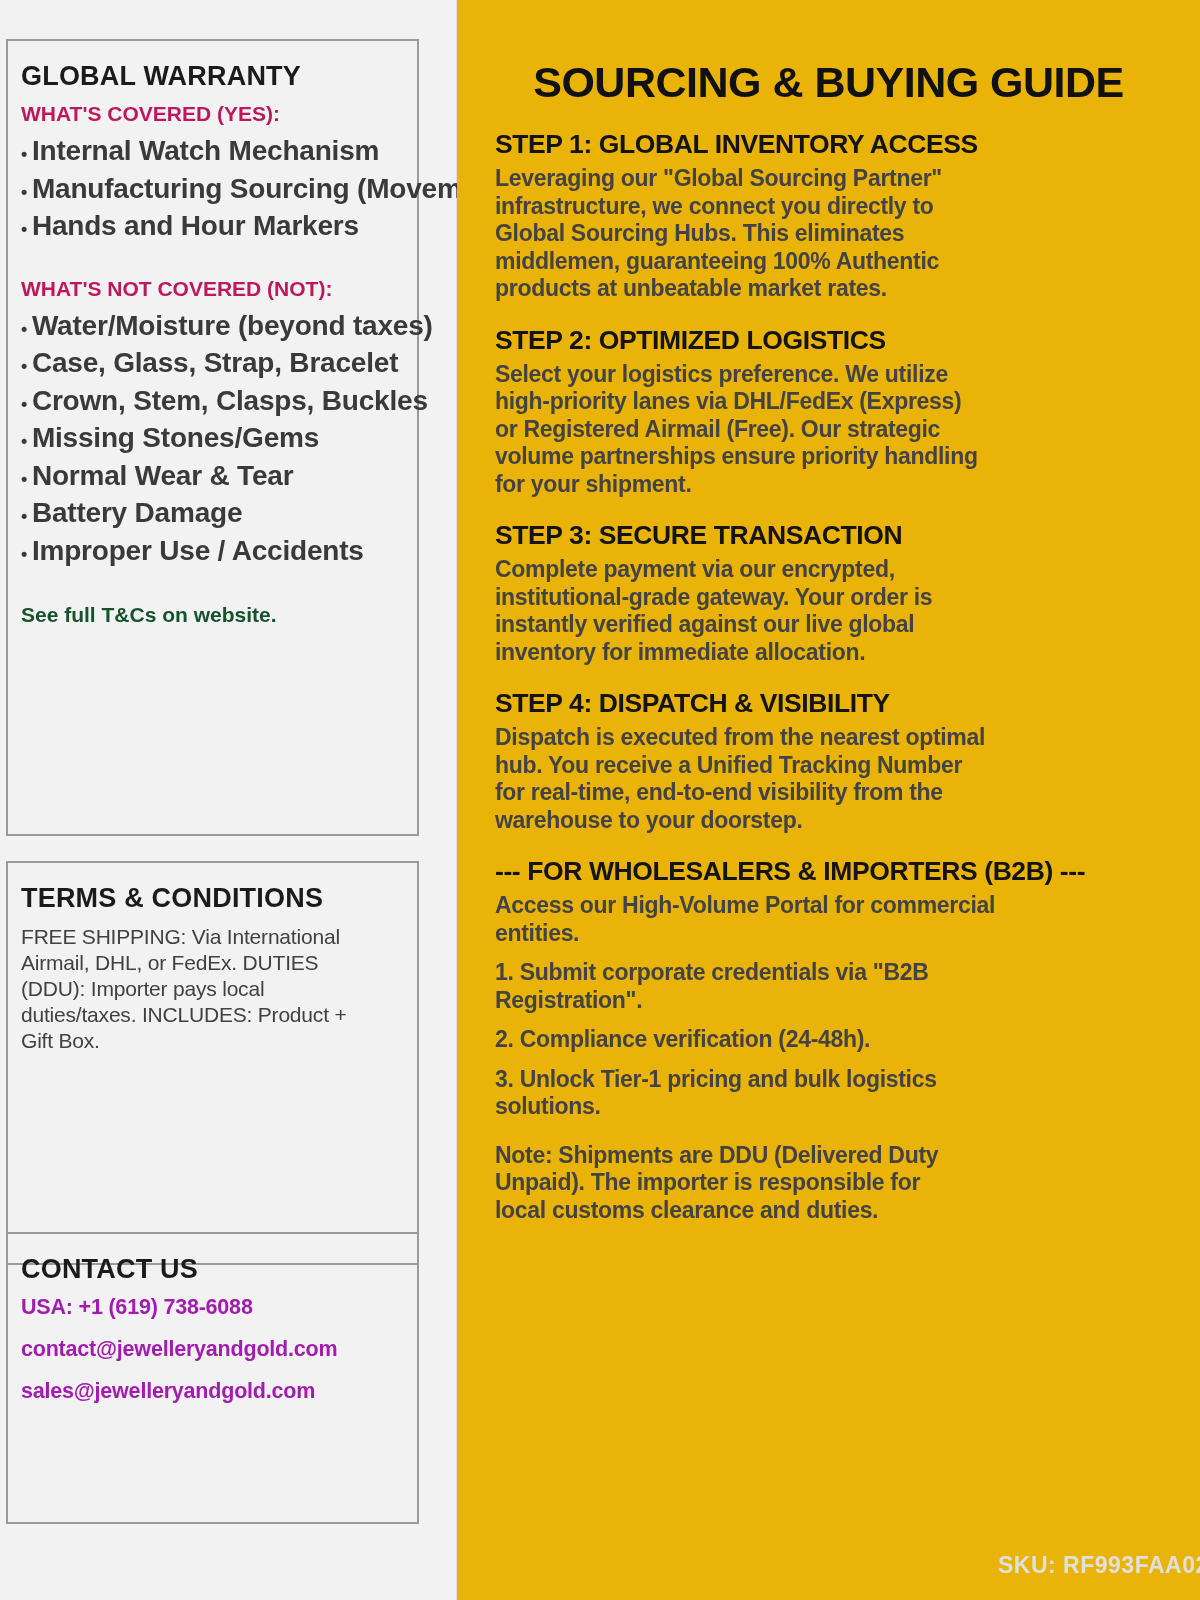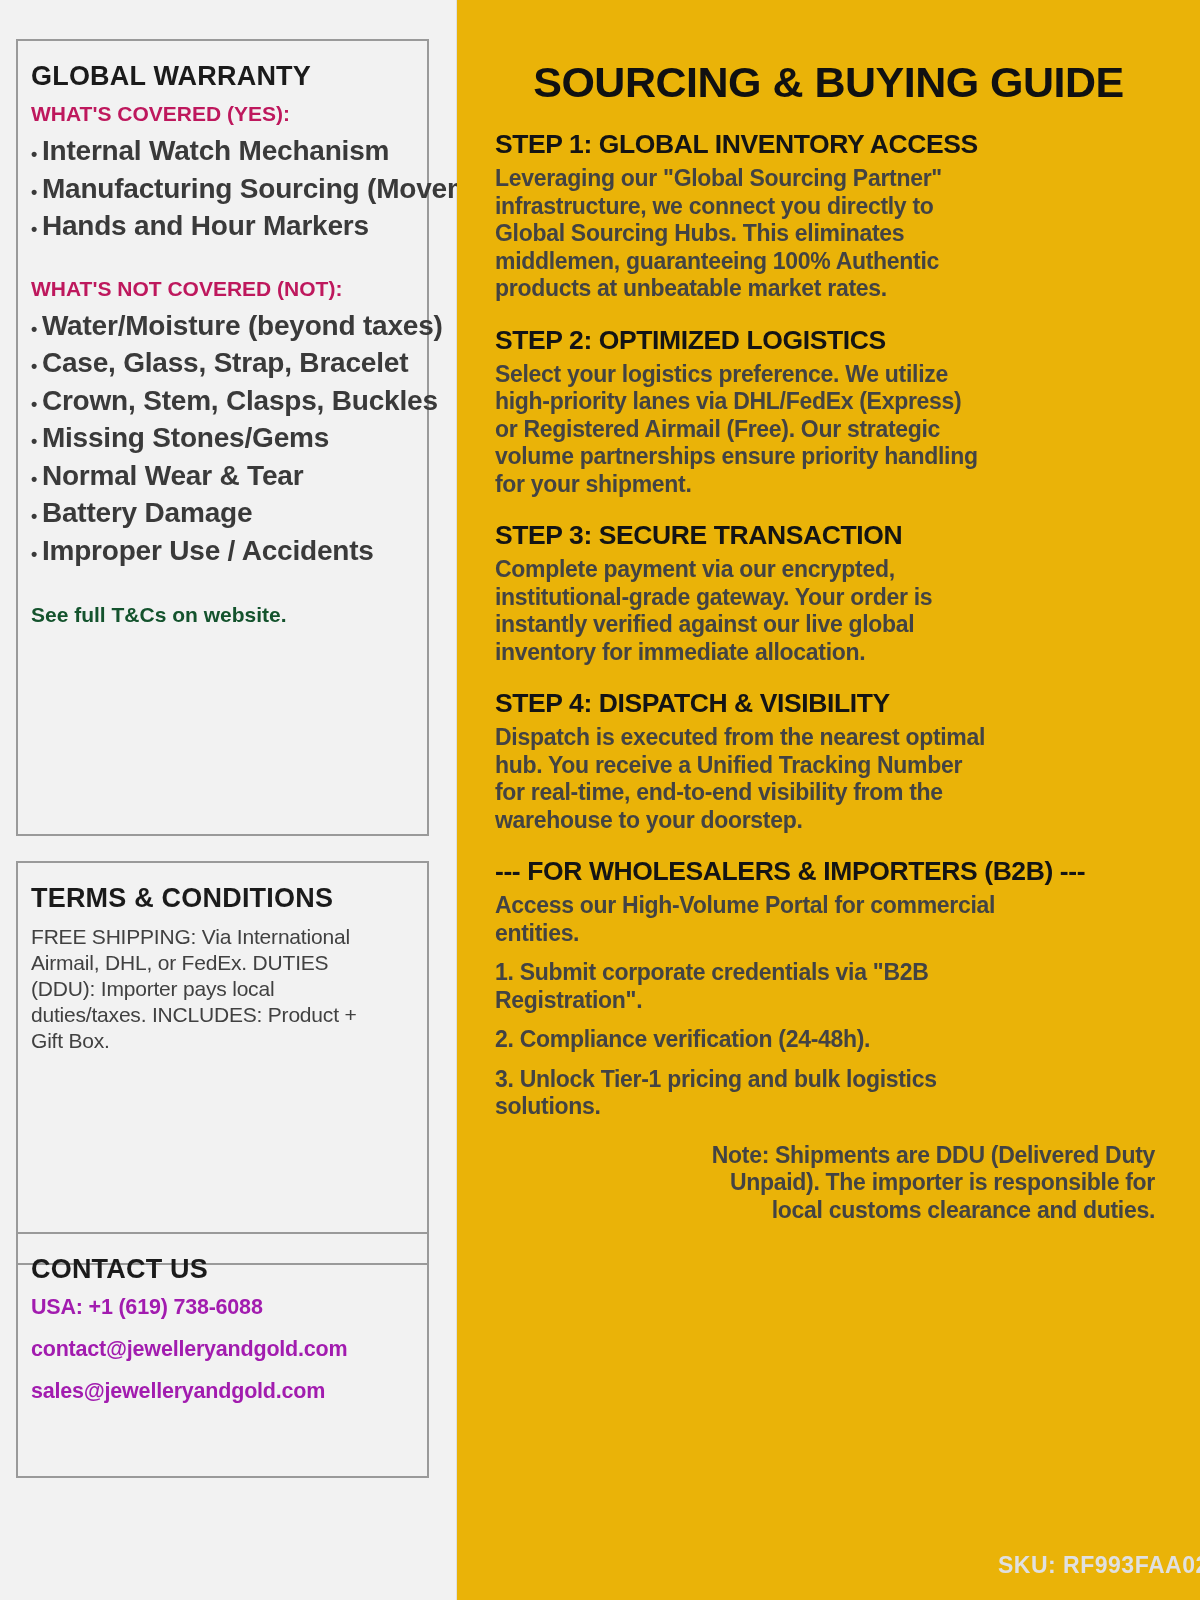--- a/index.html
+++ b/index.html
@@ -22,29 +22,29 @@
   .sidebar {
     position: absolute;
     left: 0; top: 0;
     width: 457px; height: 1600px;
     background: #f2f2f2;
     border-right: 1px solid #e0e0e0;
     box-sizing: border-box;
   }
   .side-box {
     position: absolute;
-    left: 16px;
+    left: 6px;
     width: 413px;
     border: 2px solid #9a9a9a;
     box-sizing: border-box;
     padding: 12px 10px 10px 13px;
   }
   .box-warranty { top: 39px;  height: 797px; }
   .box-terms    { top: 861px; height: 404px; }
-  .box-contact  { top: 1232px;height: 246px; }
+  .box-contact  { top: 1232px;height: 292px; }
 
   .side-box h2 {
     margin: 8px 0 10px 0;
     font-size: 27px;
     font-weight: 800;
     color: #1b1b1b;
     letter-spacing: 0.2px;
   }
   .side-sub {
     margin: 0 0 4px 0;
@@ -124,21 +124,21 @@
   }
   .step p {
     margin: 0 0 12px 0;
     font-size: 23px;
     font-weight: 700;
     color: #434343;
     line-height: 27.5px;
     letter-spacing: -0.3px;
     white-space: pre-line;
   }
-  .step p.note { margin-top: 21px; text-align: right; }
+  .step p.note { margin-top: 21px; }
   .sku {
     position: absolute;
     left: 998px;
     top: 1552px;
     font-size: 23px;
     font-weight: 700;
     color: #e0e0e0;
     letter-spacing: 0.5px;
     white-space: nowrap;
   }

